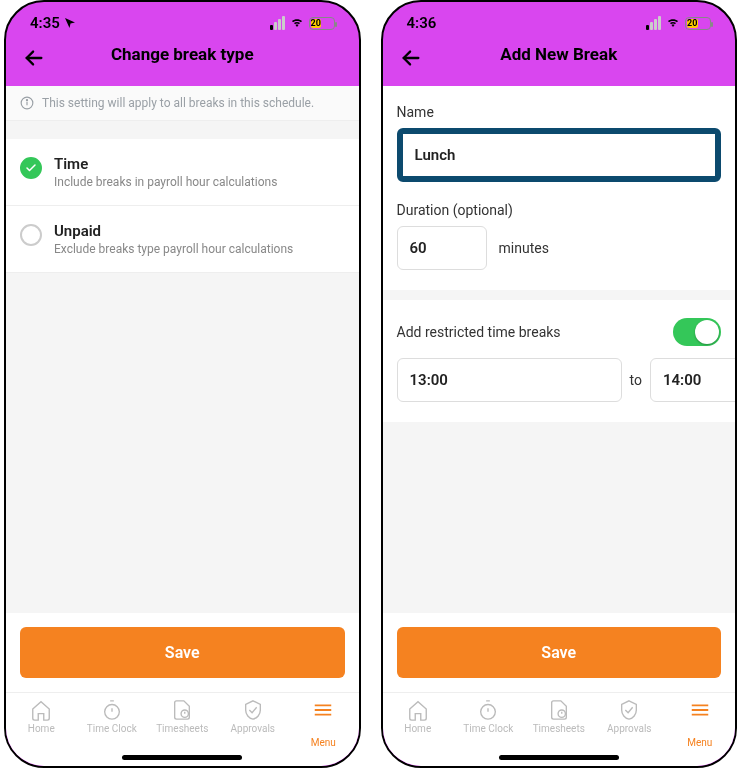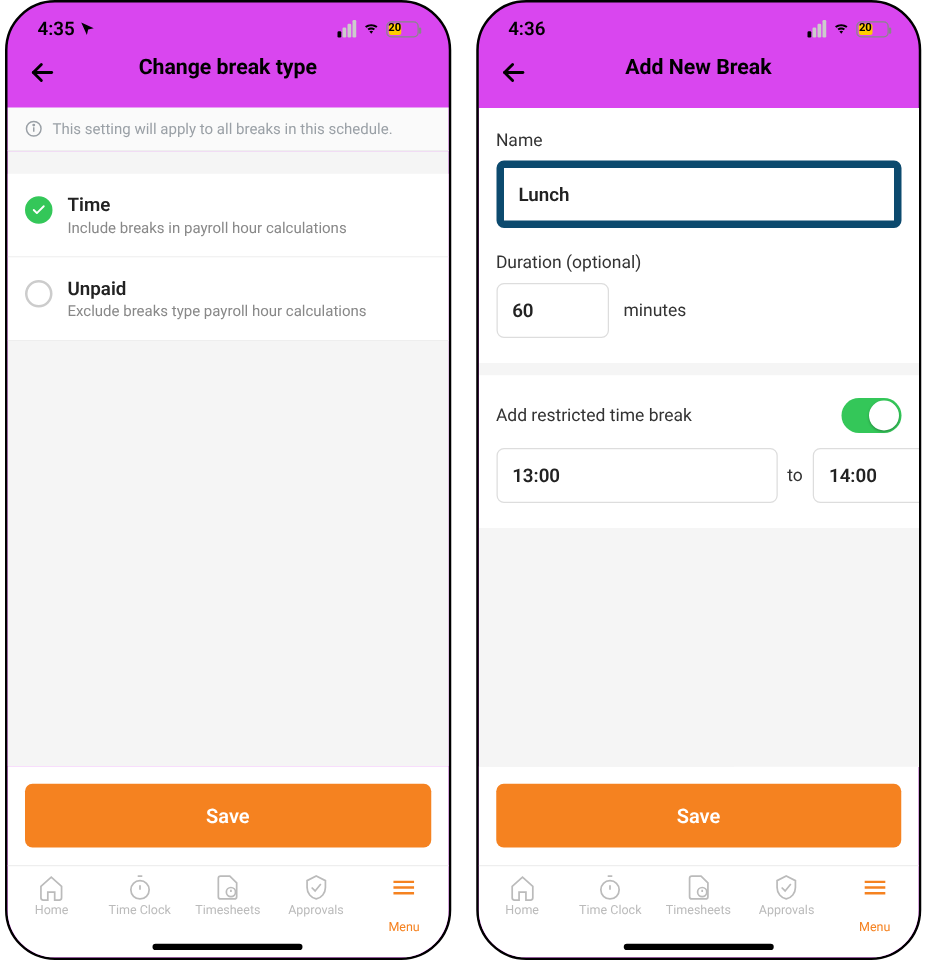--- a/index.html
+++ b/index.html
@@ -238,21 +238,21 @@
     </div>
     <div class="form-section" style="padding-top:0;">
       <div class="field-label">Duration (optional)</div>
       <div class="duration-row">
         <input class="small-input" value="60" style="">
         <span class="unit-label">minutes</span>
       </div>
     </div>
     <div class="gap"></div>
     <div class="toggle-row">
-      <span class="toggle-label">Add restricted time break</span>
+      <span class="toggle-label">Add restricted time breaks</span>
       <div class="switch">
         <div class="switch-knob"></div>
       </div>
     </div>
     <div class="time-row">
       <input class="time-input" value="13:00" style="">
       <span class="to-label">to</span>
       <input class="time-input" value="14:00" style="">
     </div>
     <div class="spacer" style="background:#f5f5f5;"></div>

